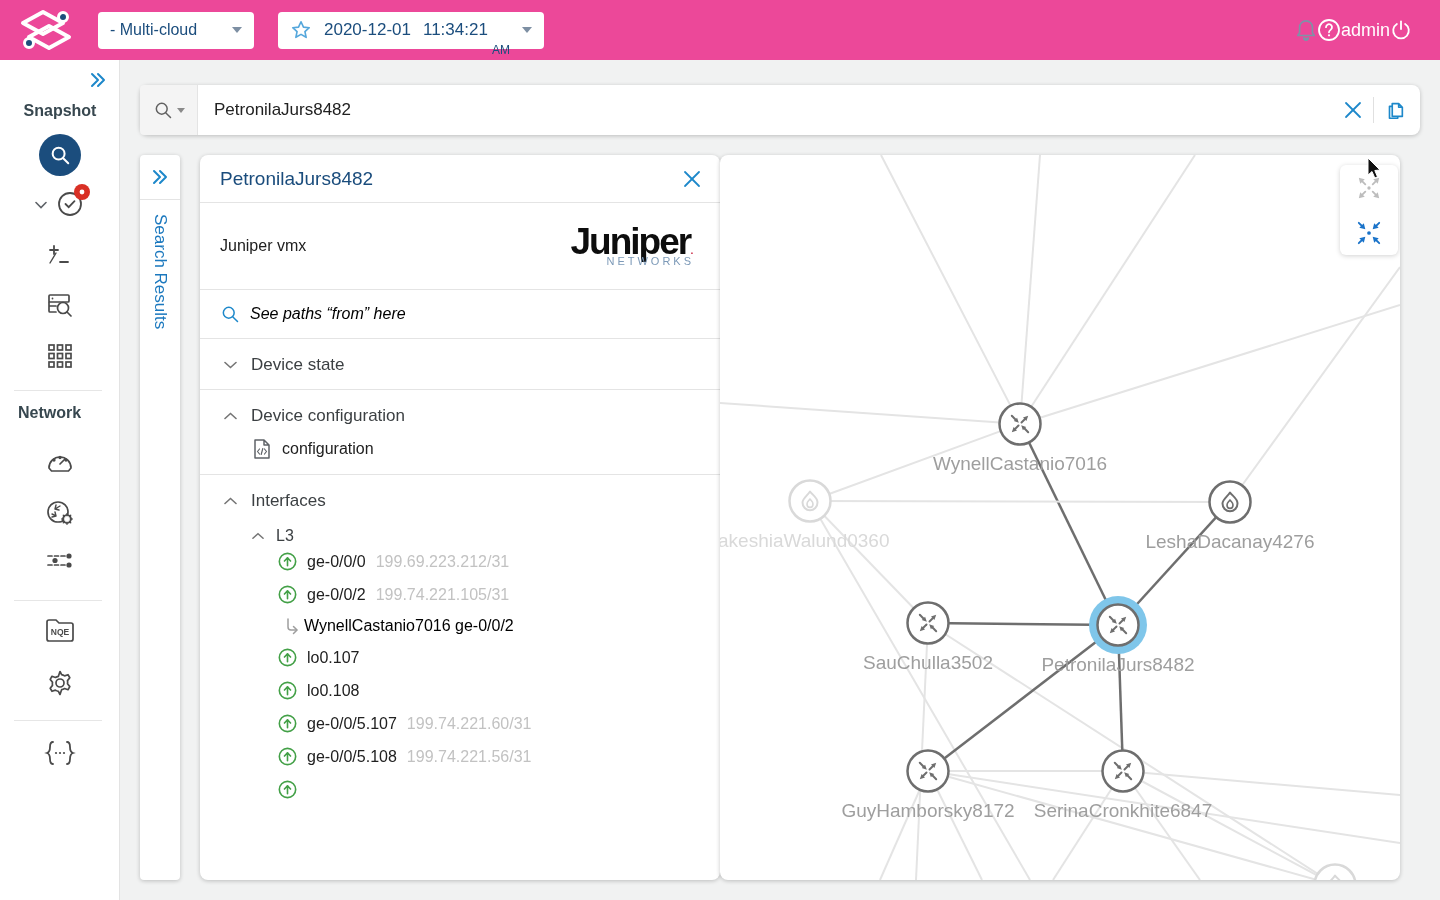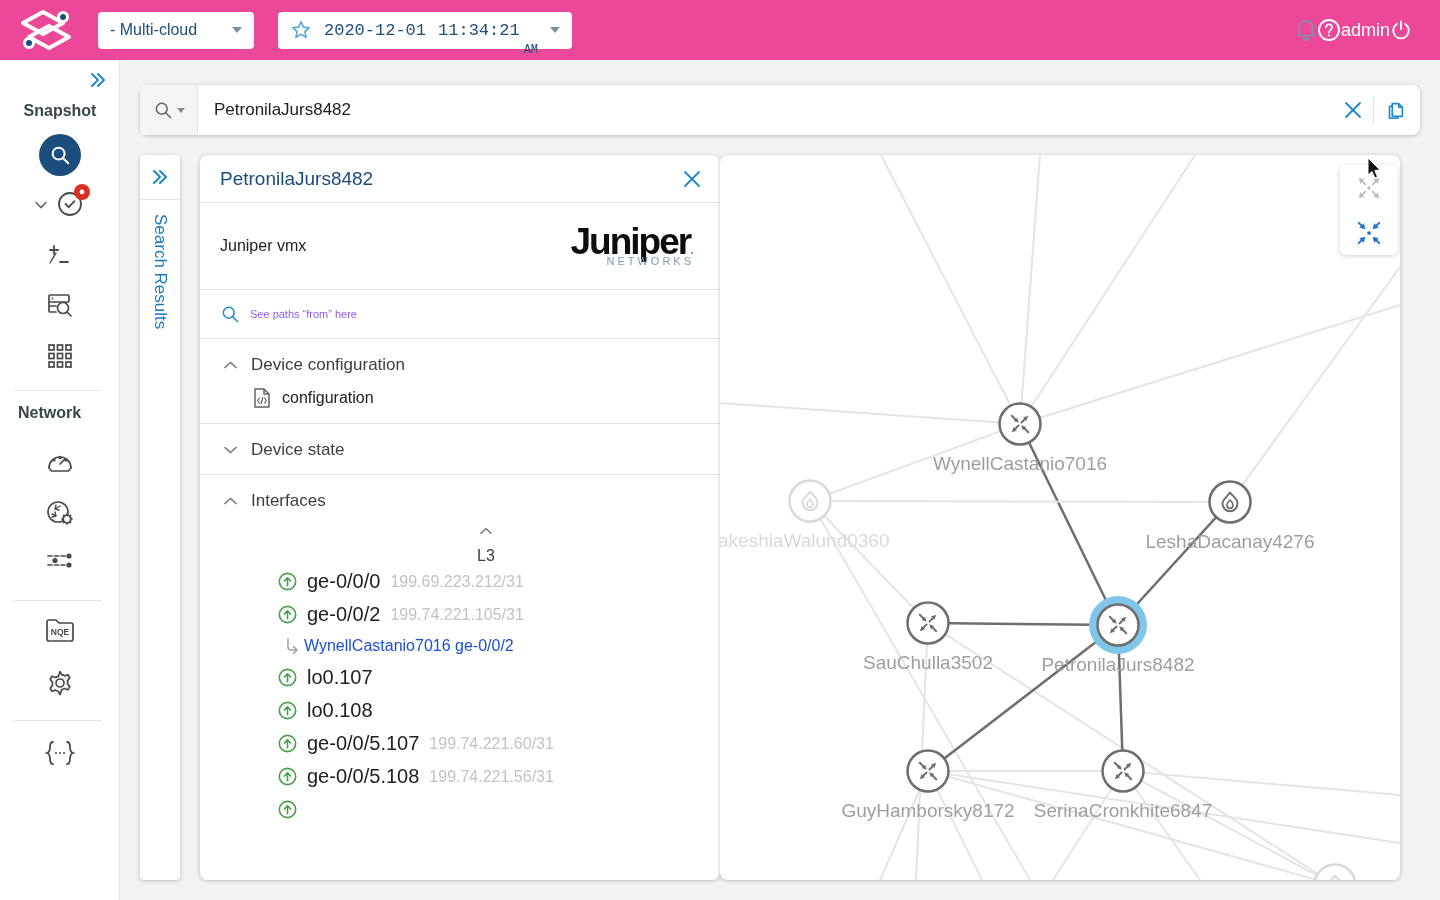--- a/index.html
+++ b/index.html
@@ -7,21 +7,21 @@
               font-family:"Liberation Sans", sans-serif; }
   .card { background:#fff; border-radius:8px; box-shadow:0 1px 4px rgba(0,0,0,.22); }
 
   
   #topbar { position:absolute; left:0; top:0; width:1440px; height:60px;
             background:#ec4899; display:flex; align-items:center; }
   #logo { margin:0 24px 0 18px; }
   .tb-box { background:#fff; border-radius:4px; height:37px; display:flex;
             align-items:center; padding:0 12px; color:#1b4d7d; font-size:16px; }
   #network-selector { width:156px; justify-content:space-between; cursor:pointer; }
-  #datetime-picker { margin-left:24px; cursor:pointer;font-family:Liberation Mono, monospace; }
+  #datetime-picker { margin-left:24px; cursor:pointer; }
   #datetime-picker .dt { font-size:17px; margin-left:12px; color:#1b4d7d; }
   #datetime-picker .meridiem { font-size:12px; margin-left:4px;margin-top:40px; }
   .caret { width:0; height:0; border-left:5px solid transparent; border-right:5px solid transparent;
            border-top:6px solid #7d8fa3; margin-left:12px; }
   #topbar-right { margin-left:auto; display:flex; align-items:center; padding-right:28px; }
   #topbar-right .username { color:#fff; font-size:18px; }
 
   
   #sidebar { position:absolute; left:0; top:60px; width:120px; height:840px;
              background:#fff; border-right:1px solid #e3e3e3; }
@@ -64,34 +64,34 @@
   #panel-close { margin-left:auto; }
   #model-row { display:flex; align-items:center; padding:24px 26px 24px 20px;
                border-bottom:1px solid #e4e4e4; }
   #model-name { font-size:16px; color:#212121; }
   #vendor-logo { margin-left:auto; text-align:right; line-height:0.8; }
   #vendor-name { font-size:37px; font-weight:bold; letter-spacing:-2px; color:#0d0d0d; }
   #vendor-dot { color:#c41230; font-size:14px; }
   #vendor-sub { font-size:11px; letter-spacing:3px; color:#7d9ab8; }
   #paths-link-row { display:flex; align-items:center; gap:10px; padding:14px 20px;
                     border-bottom:1px solid #e4e4e4; cursor:pointer; }
-  #paths-link-row span { color:#8b5cf6; font-size:11px; }
+  #paths-link-row span { color:#000000; font-size:16px;font-style:italic; }
   .section { border-bottom:1px solid #e4e4e4; padding:16px 0 14px 0; }
   .section:last-child { border-bottom:none; }
   .sec-head { display:flex; align-items:center; gap:14px; padding-left:24px; cursor:pointer; }
   .sec-title { font-size:17px; color:#3c4043; }
-  .sub-head { display:flex; align-items:center; gap:12px; padding-left:52px; margin-top:16px; cursor:pointer;flex-direction:column; }
+  .sub-head { display:flex; align-items:center; gap:12px; padding-left:52px; margin-top:16px; cursor:pointer; }
   .sub-title { font-size:16px; color:#3c4043; }
   .cfg-item { display:flex; align-items:center; gap:10px; padding-left:52px; margin-top:12px; cursor:pointer; }
   .cfg-item span { font-size:16px; color:#212121; }
   .if-row { display:flex; align-items:center; gap:10px; padding-left:78px; height:33px; cursor:pointer; }
-  .if-name { font-size:20px; color:#212121; }
+  .if-name { font-size:16px; color:#212121; }
   .if-ip { font-size:16px; color:#c2c2c2; }
   .peer-row { display:flex; align-items:center; gap:4px; padding-left:84px; height:30px; }
-  .peer-row span { font-size:16px; color:#1d4ed8; }
+  .peer-row span { font-size:16px; color:#000000; }
 
   
   #map-card { position:absolute; left:720px; top:155px; width:680px; height:725px; overflow:hidden; }
   #map-controls { position:absolute; right:2px; top:10px; width:58px; height:90px;
                   background:#fff; border-radius:6px; box-shadow:0 1px 5px rgba(0,0,0,.18);
                   display:flex; flex-direction:column; align-items:center; justify-content:space-around; }
   #map-cursor { position:absolute; right:18px; top:2px; }
   #topology-svg-wrap, #topology-svg-wrap svg { position:absolute; left:0; top:0; }
 </style>
 </head>
@@ -330,39 +330,39 @@
     <svg width="20" height="20" viewBox="0 0 24 24" fill="none" stroke="#1d88ca" stroke-width="1.8" stroke-linecap="round">
       <circle cx="10.5" cy="10.5" r="6.5"></circle>
         <line x1="15.5" y1="15.5" x2="21" y2="21"></line>
     </svg>
     <span>See paths “from” here</span>
   </div>
 
   <div class="section">
     <div class="sec-head">
       <svg width="13" height="8" viewBox="0 0 13 8" fill="none" stroke="#757575" stroke-width="1.6" stroke-linecap="round">
+          <path d="M1 1.5 l5.5 5 5.5 -5"></path>
+        </svg>
+      <span class="sec-title">Device state</span>
+    </div>
+  </div>
+
+  <div class="section">
+    <div class="sec-head">
+      <svg width="13" height="8" viewBox="0 0 13 8" fill="none" stroke="#757575" stroke-width="1.6" stroke-linecap="round">
           <path d="M1 6.5 l5.5 -5 5.5 5"></path>
         </svg>
       <span class="sec-title">Device configuration</span>
     </div>
     <div class="cfg-item">
       <svg width="20" height="22" viewBox="0 0 20 22" fill="none" stroke="#5f6368" stroke-width="1.5" stroke-linejoin="round">
         <path d="M3 2 h9 l5 5 v13 H3 Z M12 2 v5 h5"></path>
         <path d="M7.5 11 l-2 2.5 2 2.5 M12.5 11 l2 2.5 -2 2.5 M10.8 10.5 l-1.6 6" stroke-linecap="round" stroke-width="1.2"></path>
       </svg>
       <span>configuration</span>
-    </div>
-  </div>
-
-  <div class="section">
-    <div class="sec-head">
-      <svg width="13" height="8" viewBox="0 0 13 8" fill="none" stroke="#757575" stroke-width="1.6" stroke-linecap="round">
-          <path d="M1 1.5 l5.5 5 5.5 -5"></path>
-        </svg>
-      <span class="sec-title">Device state</span>
     </div>
   </div>
 
   <div class="section">
     <div class="sec-head">
       <svg width="13" height="8" viewBox="0 0 13 8" fill="none" stroke="#757575" stroke-width="1.6" stroke-linecap="round">
           <path d="M1 6.5 l5.5 -5 5.5 5"></path>
         </svg>
       <span class="sec-title">Interfaces</span>
     </div>

